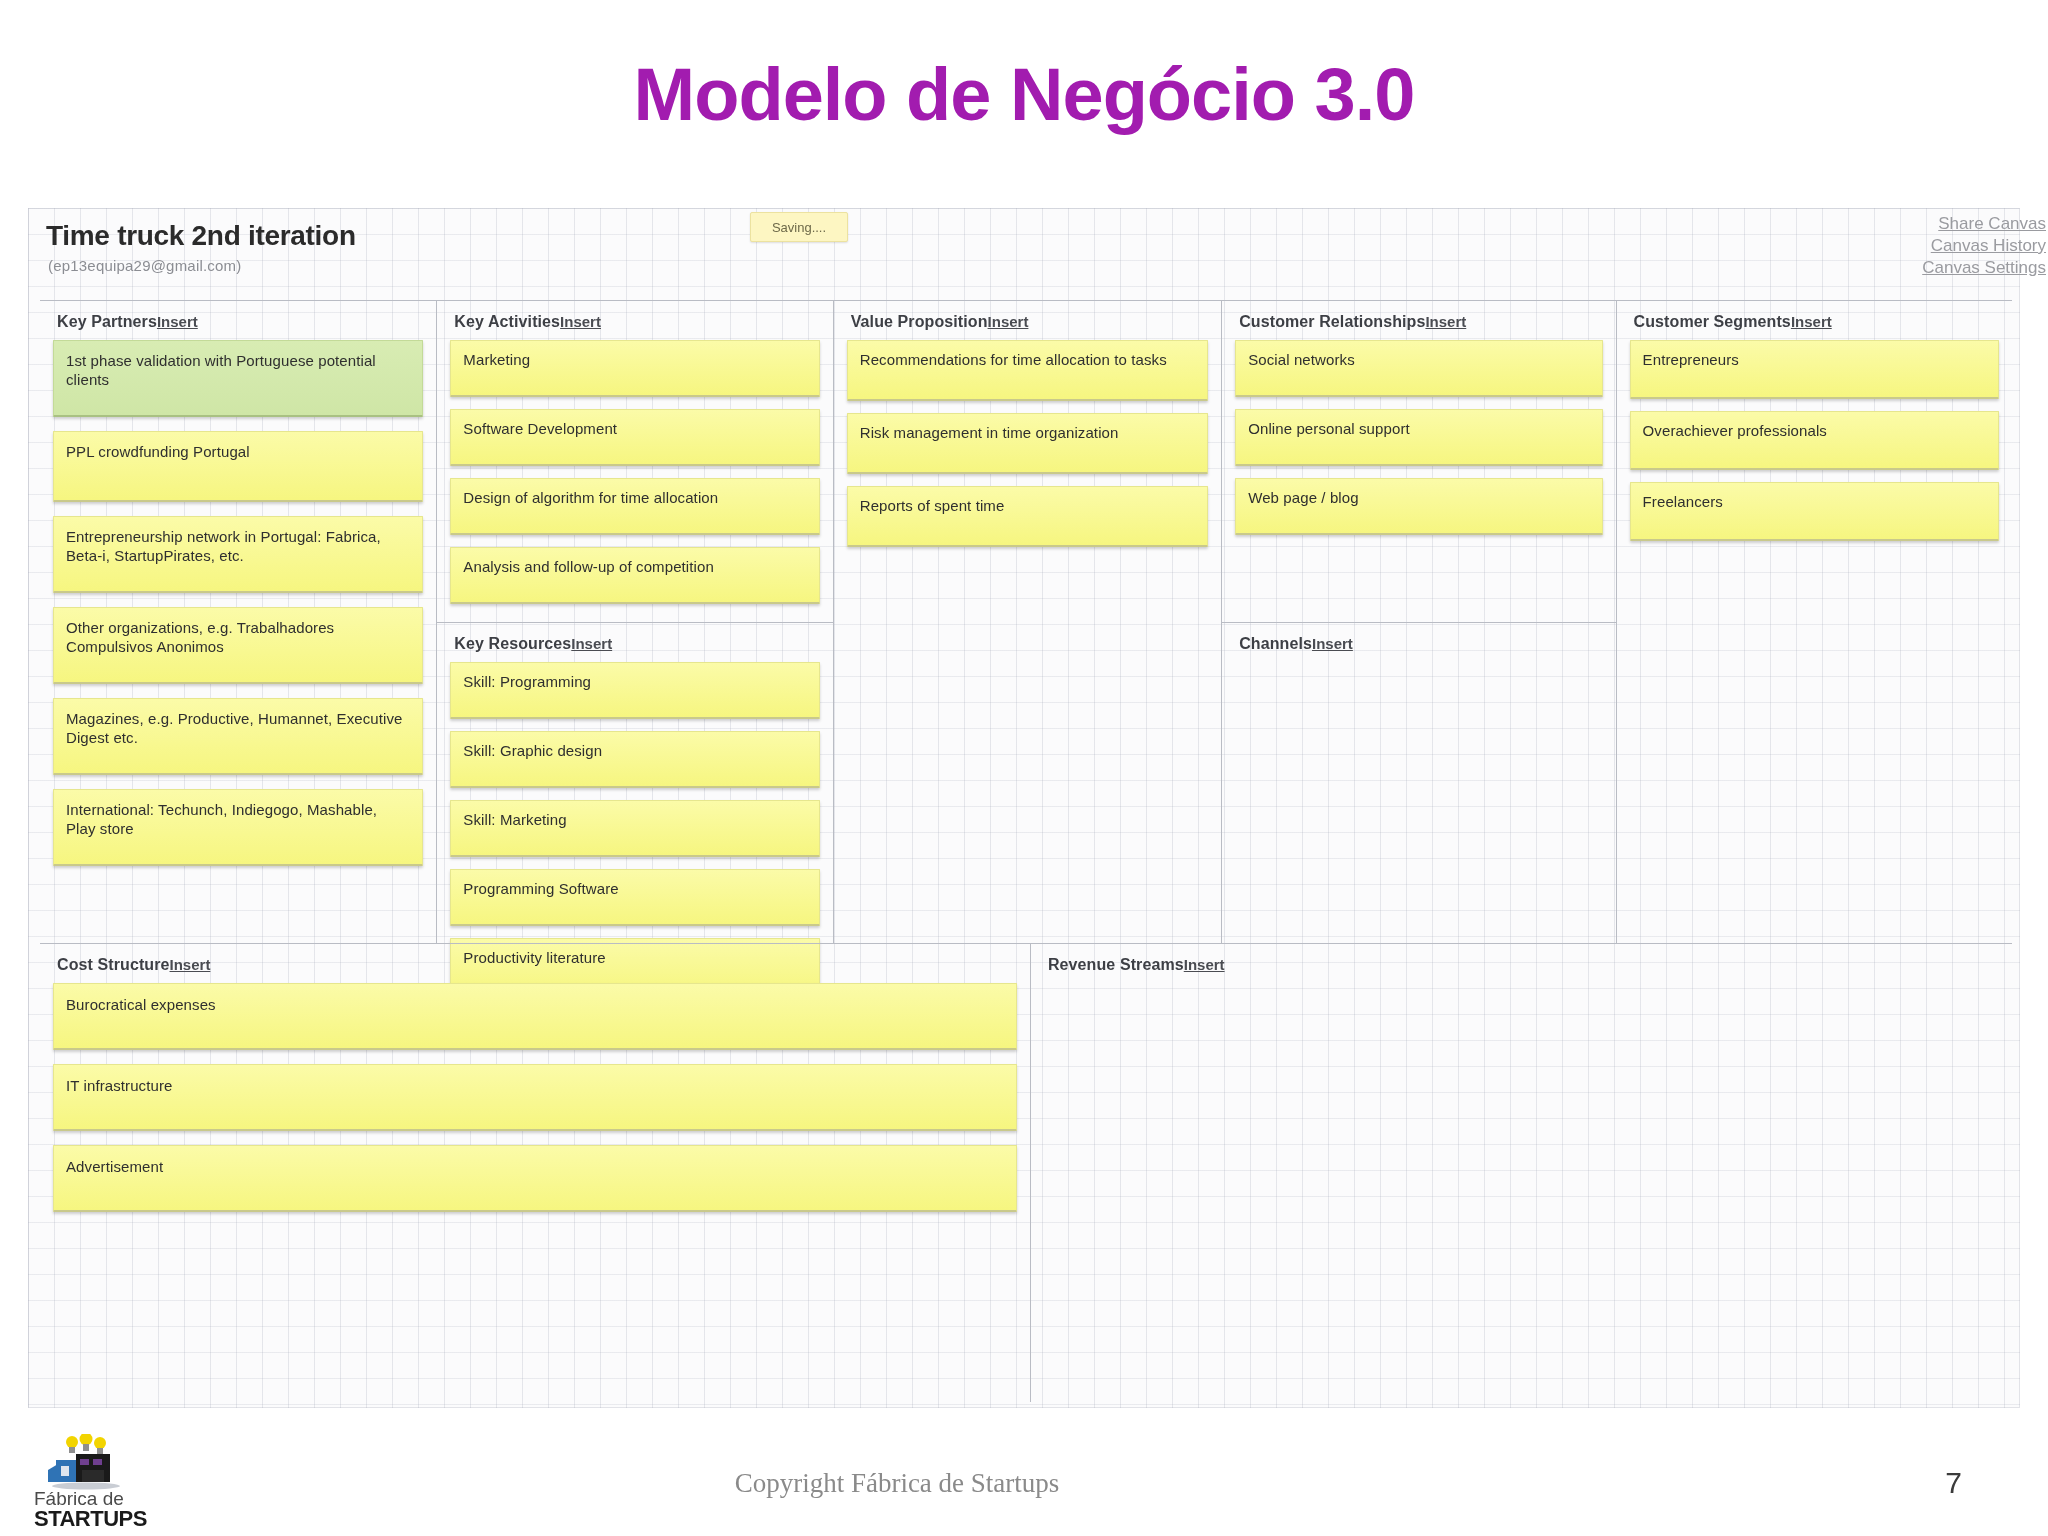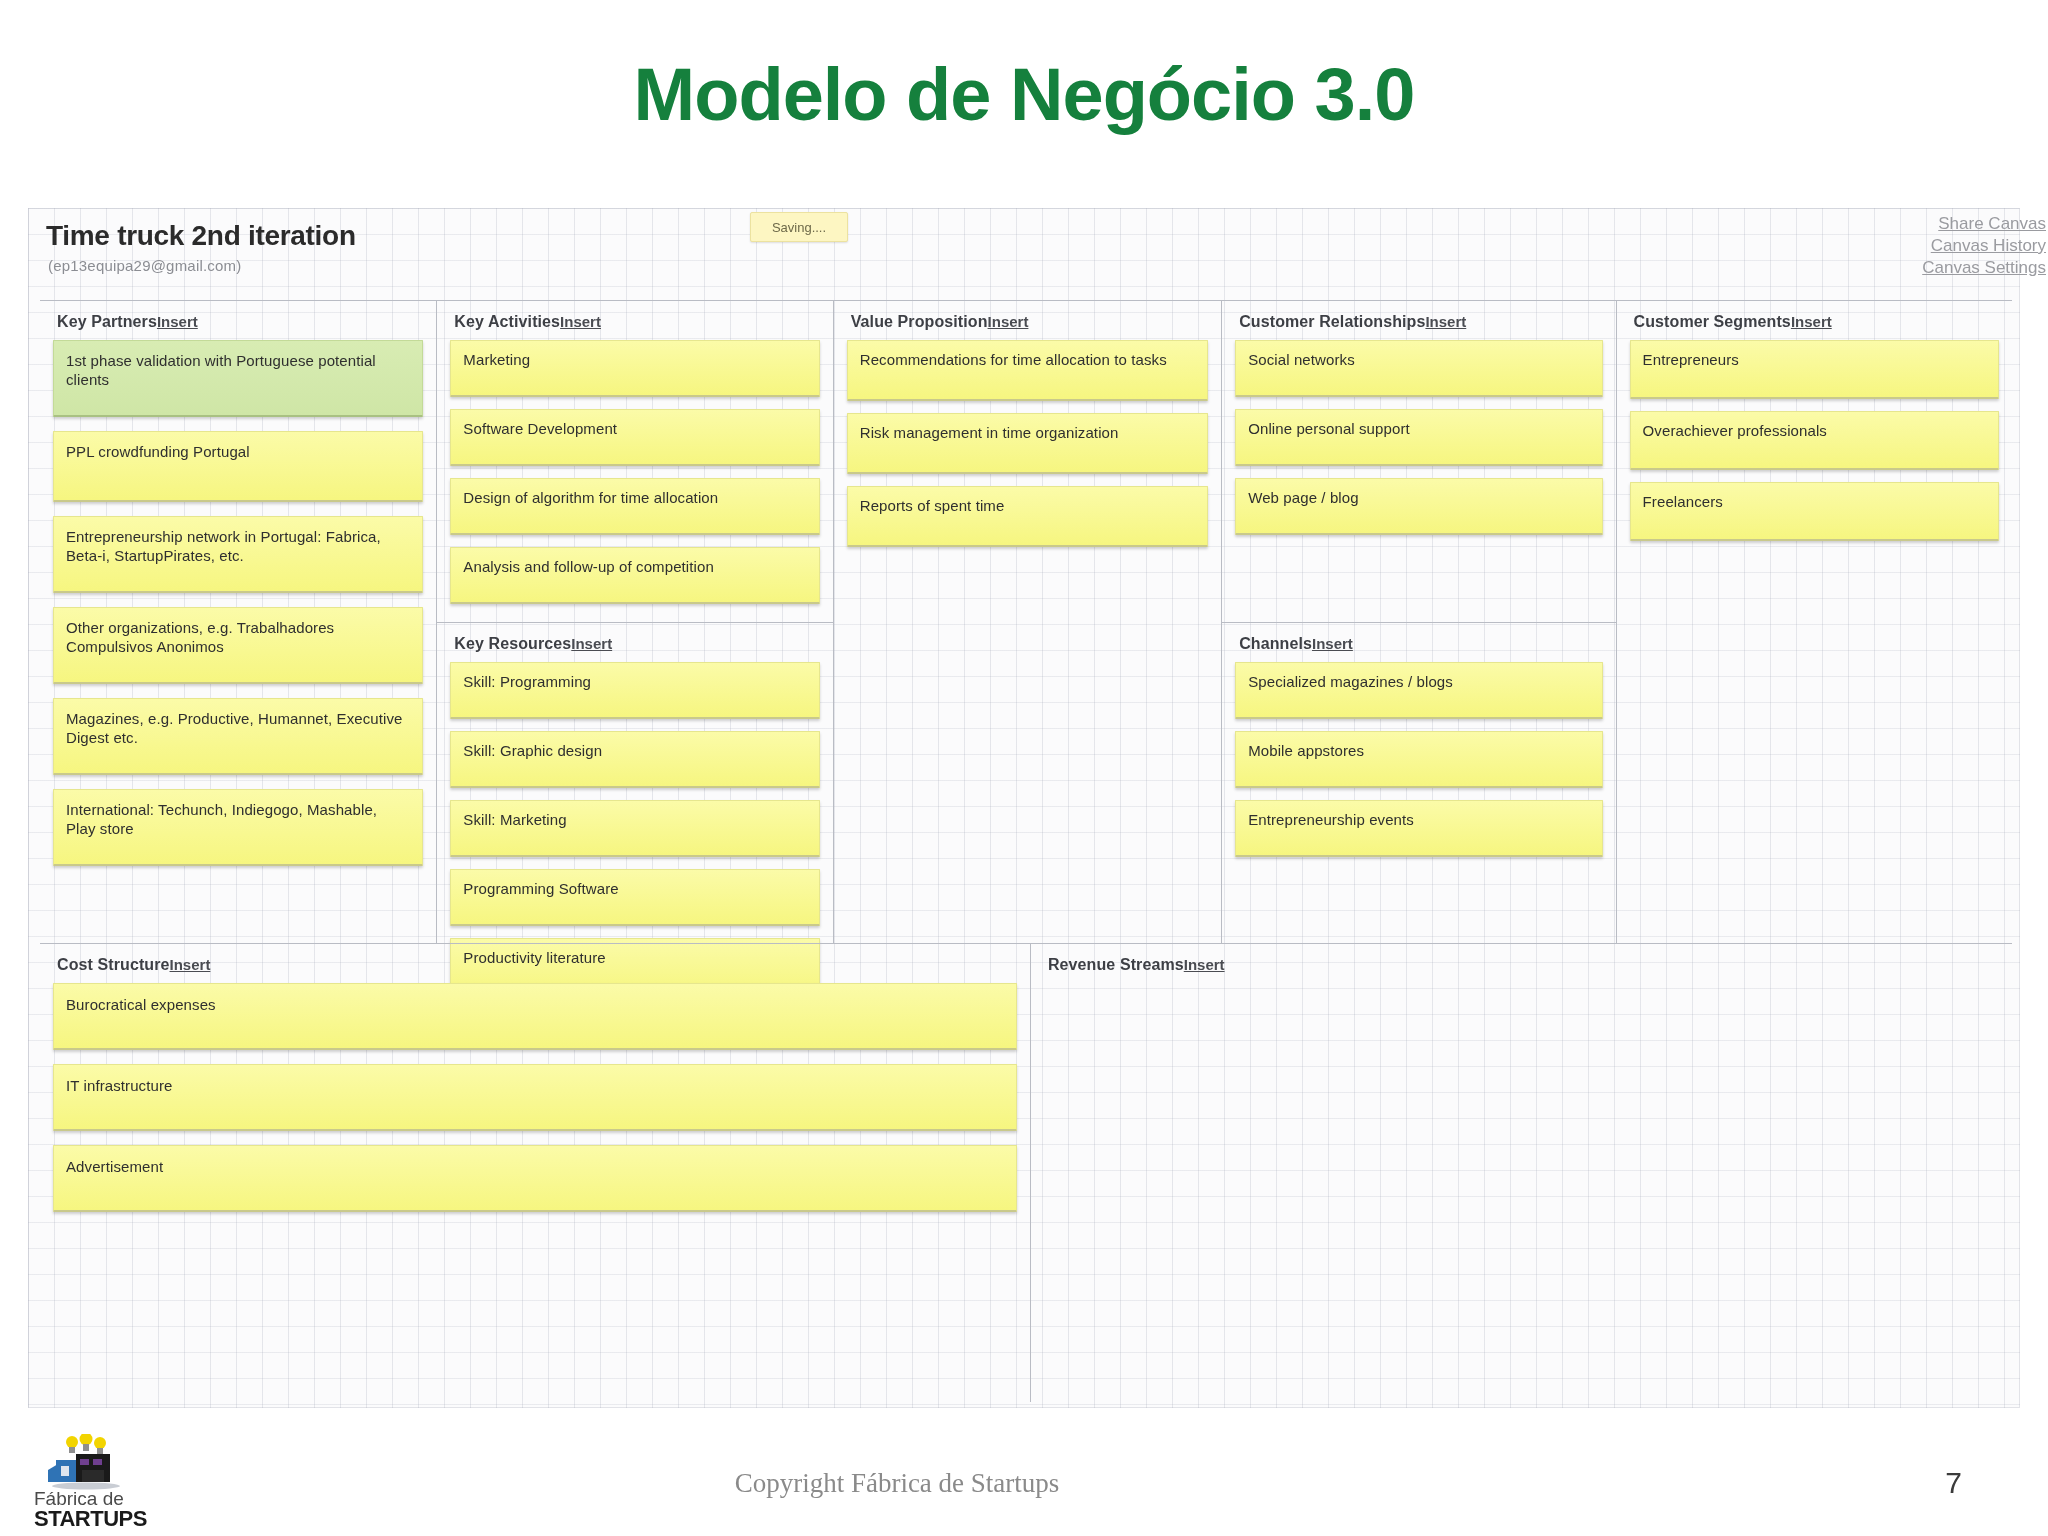--- a/index.html
+++ b/index.html
@@ -8,21 +8,21 @@
     font-family:"Liberation Sans", sans-serif;
     -webkit-font-smoothing:antialiased;
   }
   .slide{position:relative;width:2048px;height:1536px;background:#fff;}
 
   
   .slide-title{
     position:absolute;top:52px;left:0;width:2048px;
     text-align:center;
     font-size:74px;font-weight:bold;letter-spacing:-1px;
-    color:#15803d;
+    color:#a21caf;
     font-family:"Liberation Sans", sans-serif;
   }
 
   
   .canvas-board{
     position:absolute;left:28px;top:208px;
     width:1992px;height:1200px;
     background:
       repeating-linear-gradient(to right, rgba(170,175,190,0.28) 0 1px, transparent 1px 26px),
       repeating-linear-gradient(to bottom, rgba(170,175,190,0.22) 0 1px, transparent 1px 26px),
@@ -288,31 +288,20 @@
                     <span class="card-text">Web page / blog</span>
                   </div>
               </div>
             </div>
           </div>
           <div class="half">
             <div class="section">
               <div class="sec-head">
                 <span class="sec-title">Channels</span>
                 <span class="sec-insert">Insert</span>
-              </div>
-              <div class="cards">
-                <div class="card">
-                    <span class="card-text">Specialized magazines / blogs</span>
-                  </div>
-                <div class="card">
-                    <span class="card-text">Mobile appstores</span>
-                  </div>
-                <div class="card">
-                    <span class="card-text">Entrepreneurship events</span>
-                  </div>
               </div>
             </div>
           </div>
         </div>
 
         <div class="col c-segments">
           <div class="section">
             <div class="sec-head">
               <span class="sec-title">Customer Segments</span>
               <span class="sec-insert">Insert</span>

